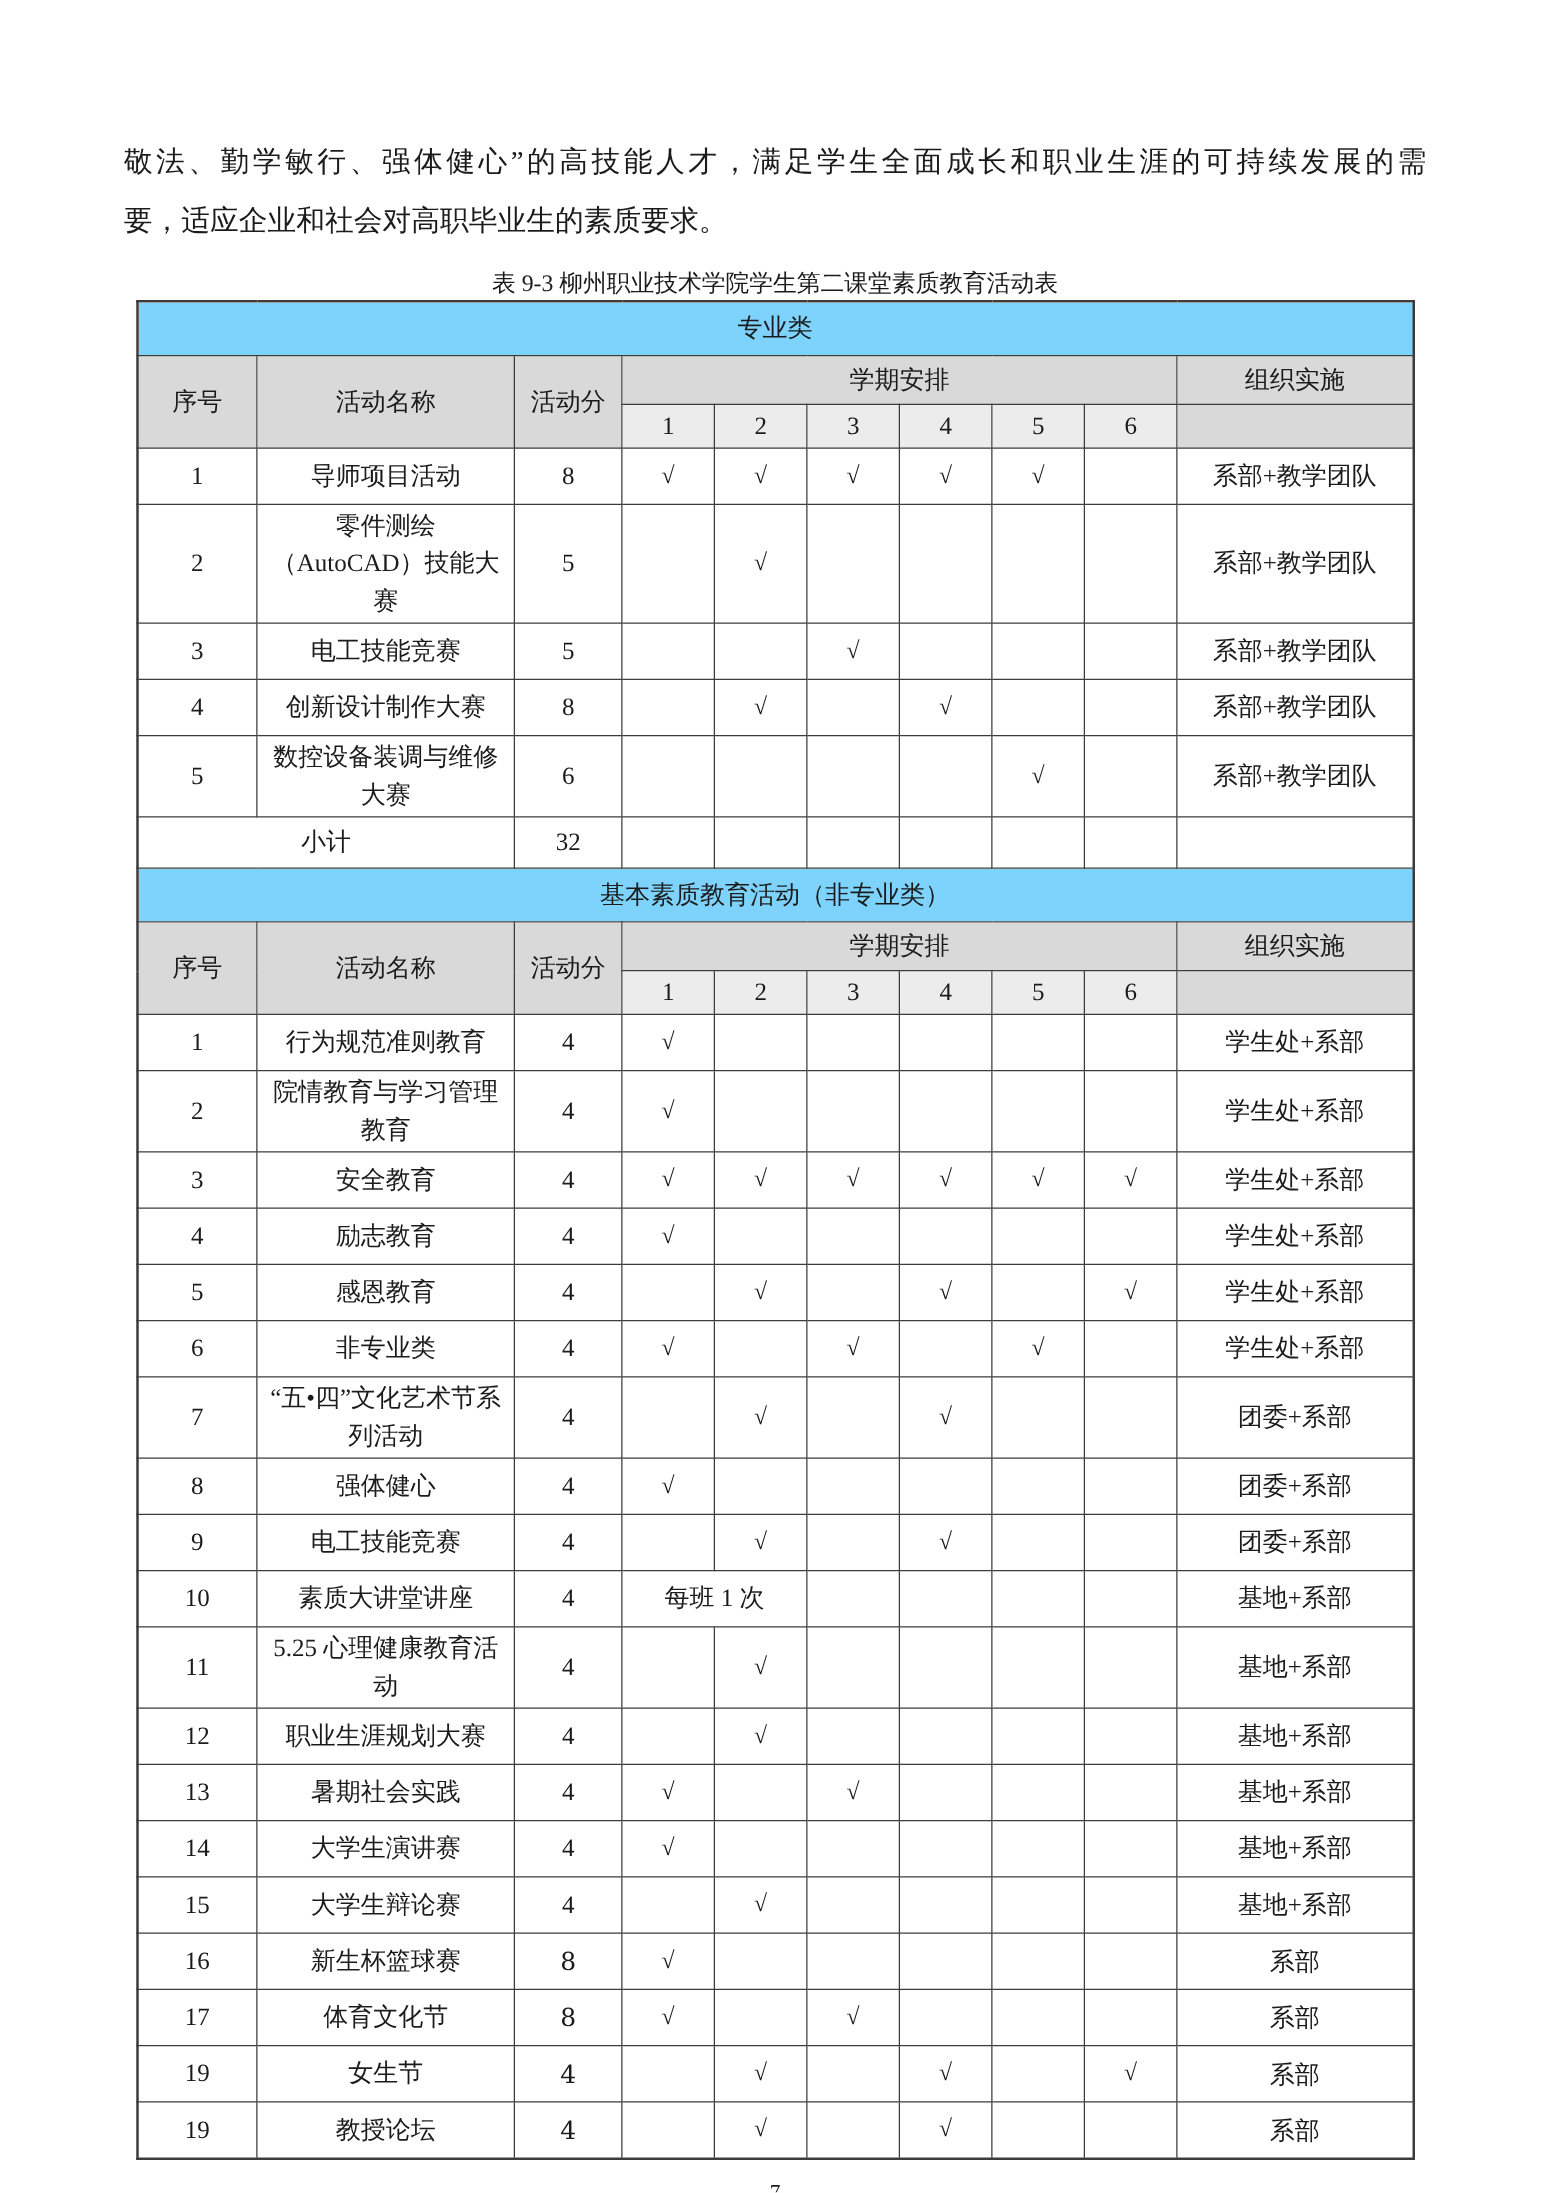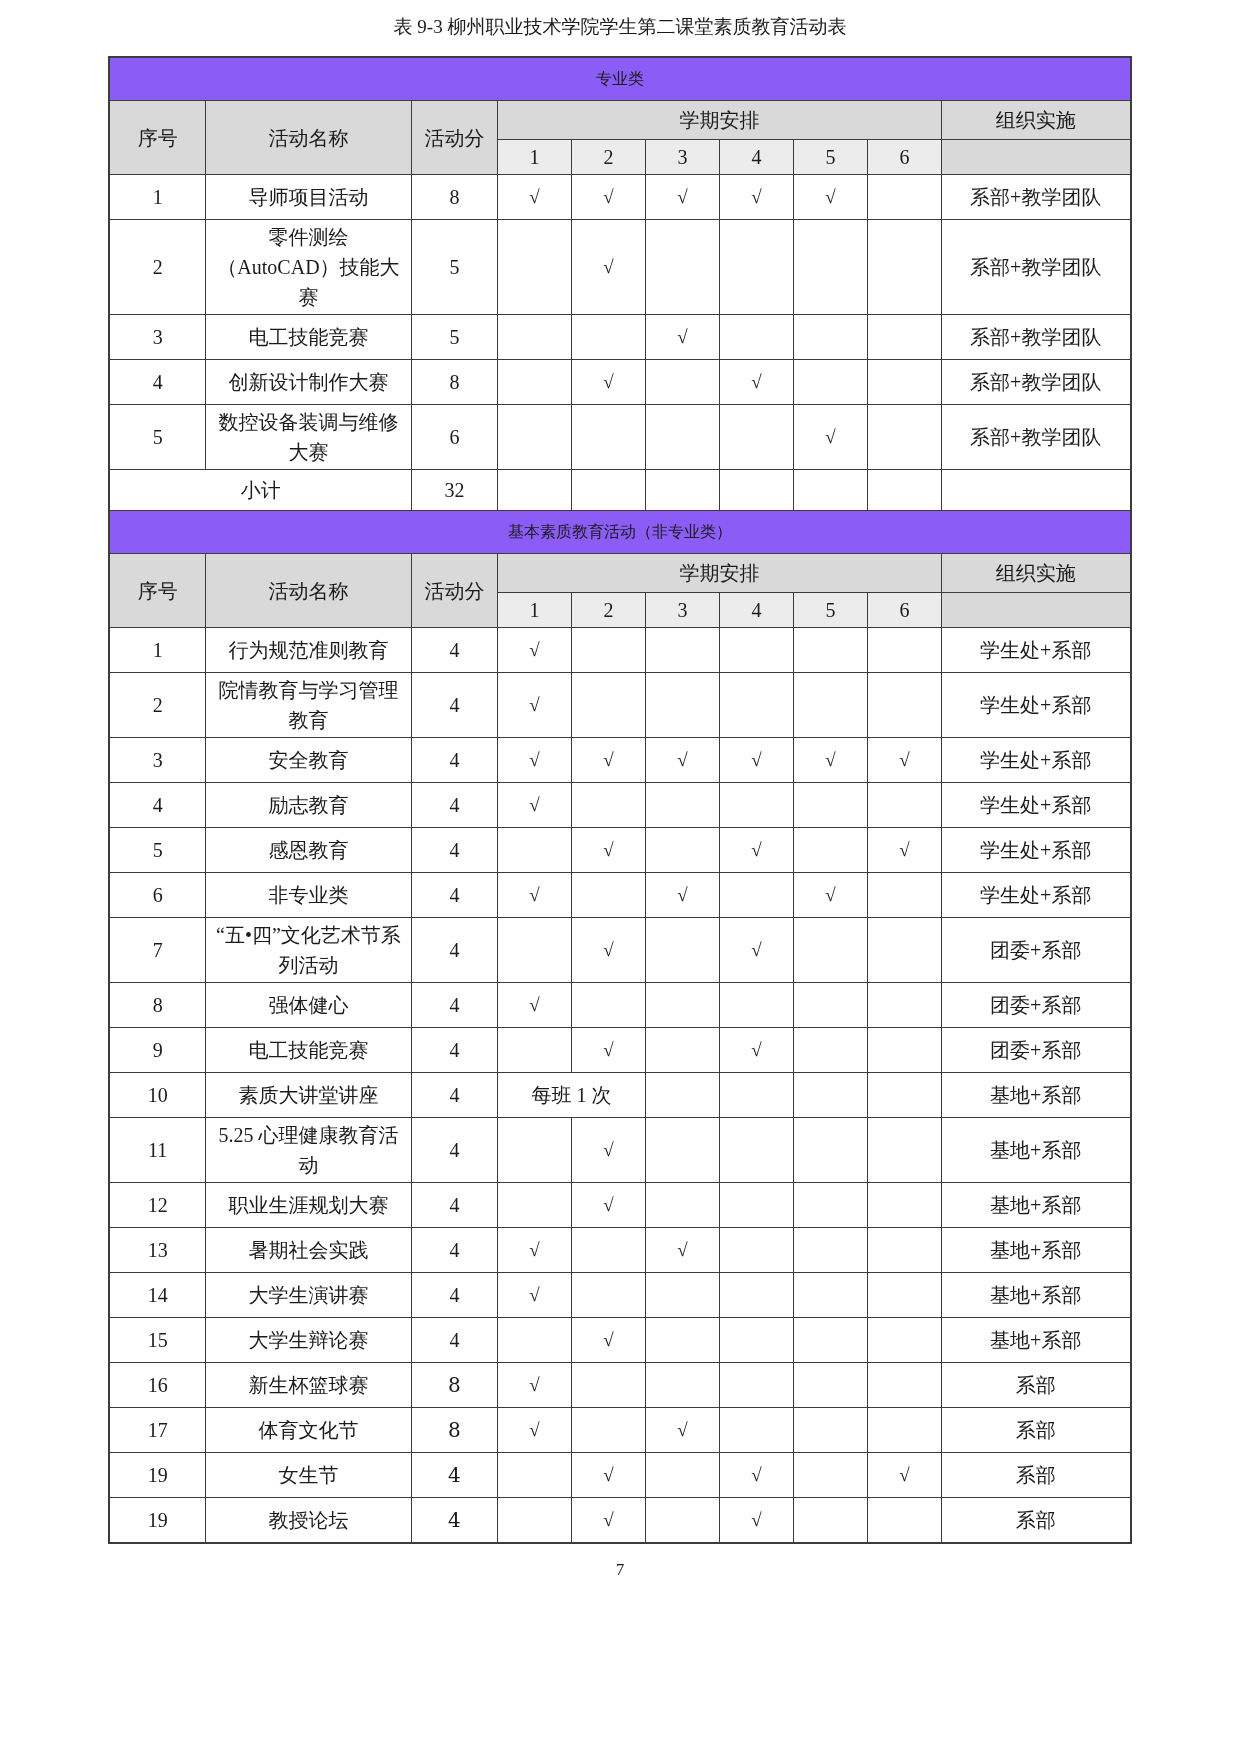--- a/index.html
+++ b/index.html
@@ -27,21 +27,21 @@
     text-align: justify;
     text-align-last: justify;
   }
   .para-line-2 {
     text-align: left;
   }
   .table-caption {
     text-align: center;
     font-size: 19px;
     margin-top: 14px;
-    margin-bottom: 16px;
+    margin-bottom: 0;
   }
   table.activity-table {
     border-collapse: collapse;
     table-layout: fixed;
     width: 1021px;
     margin: 0 auto;
     font-size: 20px;
   }
   table.activity-table td,
   table.activity-table th {
@@ -49,22 +49,22 @@
     text-align: center;
     vertical-align: middle;
     padding: 2px 4px;
     font-weight: normal;
     line-height: 1.5;
     overflow: hidden;
   }
   table.activity-table { border: 2px solid #3c3c3c; }
   tr.section-row td {
     height: 38px;
-    background: #8b5cf6;
-    font-size: 16px;
+    background: #7dd3fc;
+    font-size: 20px;
   }
   tr.head-row th {
     background: #d9d9d9;
     height: 34px;
   }
   tr.subhead-row th {
     height: 30px;
   }
   tr.subhead-row th.num-th {
     background: #ececec;
@@ -80,20 +80,24 @@
     text-align: center;
     font-size: 17px;
     margin-top: 16px;
   }
 </style>
 </head>
 <body>
 
 <div class="page">
 
+  <div class="body-text">
+    <div class="para-line-1">敬法、勤学敏行、强体健心”的高技能人才，满足学生全面成长和职业生涯的可持续发展的需</div>
+    <div class="para-line-2">要，适应企业和社会对高职毕业生的素质要求。</div>
+  </div>
 
   <div class="table-caption">表 9-3 柳州职业技术学院学生第二课堂素质教育活动表</div>
 
   <table class="activity-table">
     <colgroup>
       <col style="width:96px">
       <col style="width:206px">
       <col style="width:86px">
       <col style="width:74px">
         <col style="width:74px">

